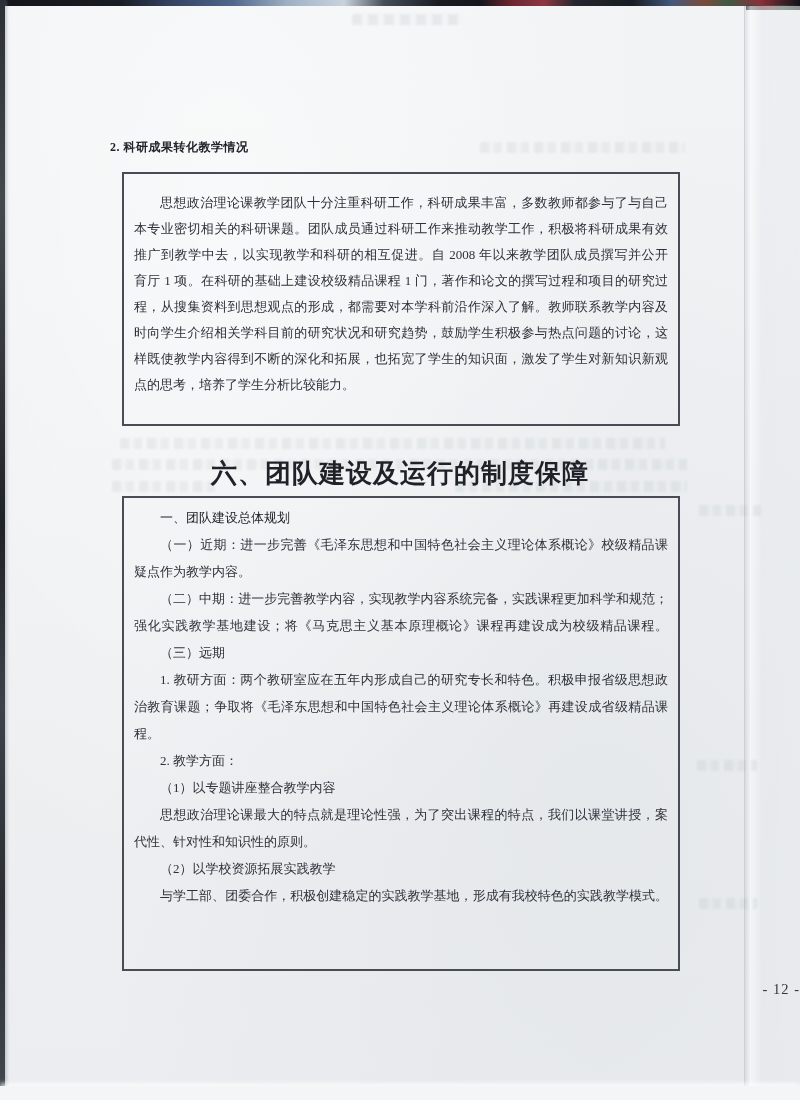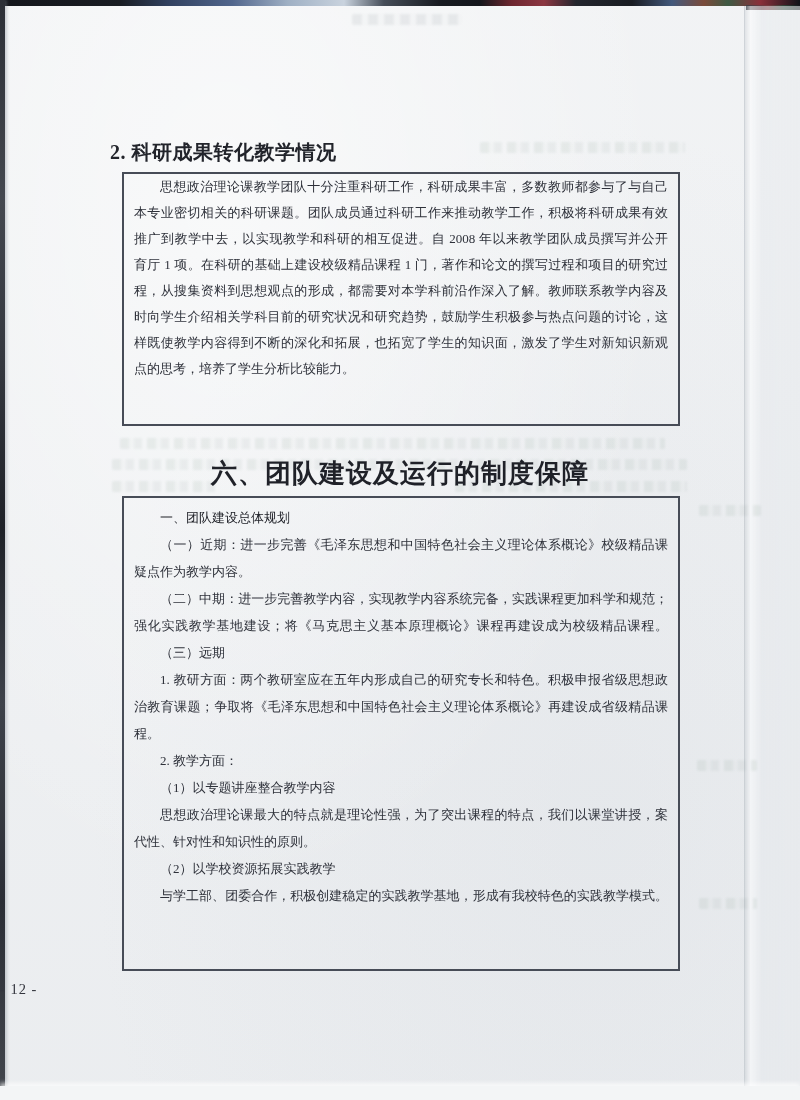--- a/index.html
+++ b/index.html
@@ -33,35 +33,35 @@
   .bottom-strip { position:absolute; left:0; bottom:0; width:800px; height:14px;
     background:#f3f5f6; box-shadow:0 -3px 4px rgba(255,255,255,0.7); }
   
   .bleed { position:absolute; height:11px; border-radius:2px; filter:blur(1.3px); opacity:.5;
     background:repeating-linear-gradient(90deg,
       rgba(108,138,118,0.20) 0 9px, rgba(108,138,118,0.03) 9px 14px,
       rgba(100,125,115,0.15) 14px 22px, rgba(108,138,118,0.0) 22px 27px); }
   .bleed.gray { background:repeating-linear-gradient(90deg,
       rgba(120,128,136,0.25) 0 10px, rgba(120,128,136,0.04) 10px 16px); opacity:.45; }
   
-  .h-small { position:absolute; left:110px; top:139px; font-size:20px; font-weight:bold;
+  .h-small { position:absolute; left:110px; top:139px; font-size:12px; font-weight:bold;
     color:#22242b; letter-spacing:.5px; white-space:nowrap; }
   .box { position:absolute; left:122px; width:558px; box-sizing:border-box;
     border:2px solid #474c57; }
-  .box1 { top:172px; height:254px; padding:0 10px; }
+  .box1 { top:172px; height:254px; padding:16px 10px; }
   .box2 { top:496px; height:475px; padding:6px 10px; }
   .line { font-size:13px; line-height:26px; height:26px; white-space:nowrap; overflow:hidden;
     text-align:justify; text-align-last:justify; color:#2e313a; }
   .box2 .line { line-height:27px; height:27px; }
   .line.no-just { text-align-last:left; }
   .line.indent { text-indent:2em; }
   .line.bold { font-weight:normal; color:#202229; }
   .h-main { position:absolute; left:0; top:456px; width:800px; text-align:center;
     font-size:26px; font-weight:bold; letter-spacing:1px; color:#1f2128; }
-  .page-num { position:absolute; left:0; top:981px; width:800px; text-align:left;
+  .page-num { position:absolute; left:0; top:981px; width:800px; text-align:right;
     font-size:14.5px; color:#34363e; letter-spacing:1px; }
 </style>
 </head>
 <body>
 
 <div class="page">
 
   <div class="edge-top"></div>
   <div class="edge-top2"></div>
   <div class="edge-left"></div>

